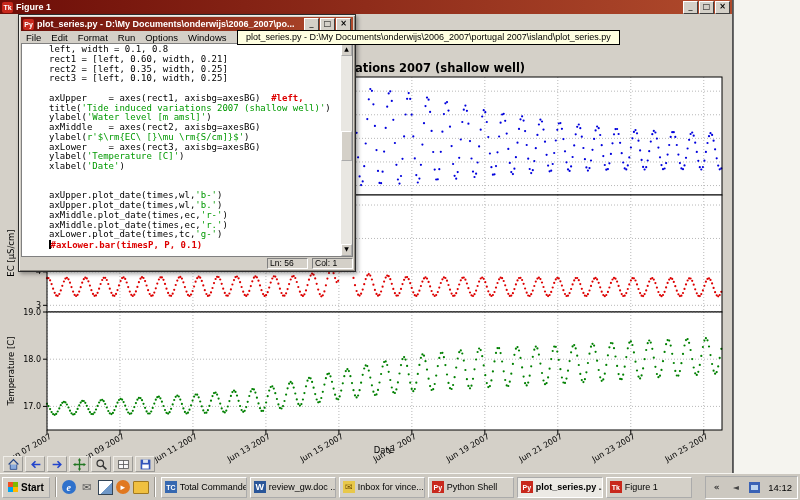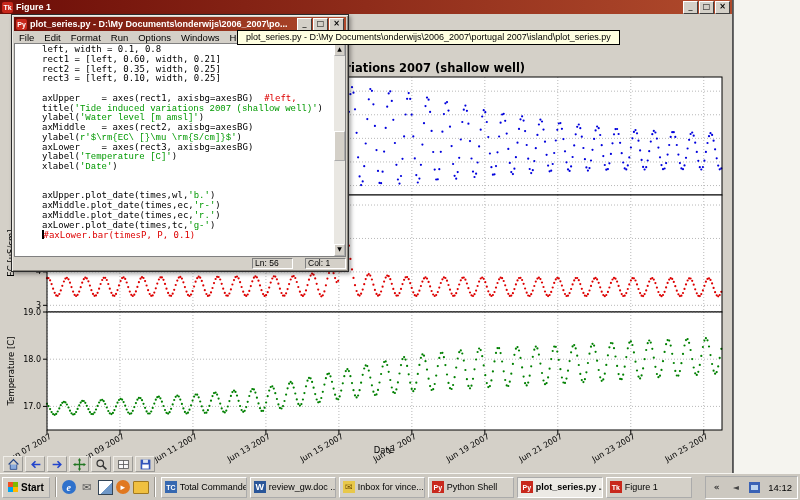--- a/index.html
+++ b/index.html
@@ -29,40 +29,40 @@
   .mplbtn{width:20px;height:16px;background:#d4d0c8;border:1px outset #efede8;display:flex;align-items:center;justify-content:center;padding:0;}
   .mplbtn svg{width:13px;height:13px;overflow:hidden;}
 
   
   .ptitle{font:600 11.5px "DejaVu Sans",sans-serif;fill:#000;}
   .plab{font:8.5px "DejaVu Sans",sans-serif;fill:#000;}
   .tick{font:8px "DejaVu Sans",sans-serif;fill:#000;}
   .grid{stroke:#b8b8b8;stroke-width:1;stroke-dasharray:1,2;}
 
   
-  .edwin{position:absolute;left:11px;top:14px;width:338px;height:258px;background:#d4d0c8;z-index:10;
+  .edwin{position:absolute;left:18px;top:14px;width:338px;height:258px;background:#d4d0c8;z-index:10;
     box-sizing:border-box;border:1px solid #2b2b2b;padding:2px;display:flex;flex-direction:column;
     box-shadow:2px 2px 4px rgba(0,0,0,.35), inset 1px 1px 0 #efede8, inset -1px -1px 0 #8a867e;}
   .menubar{height:12px;display:flex;align-items:center;background:#d4d0c8;font:9.5px "Liberation Sans",sans-serif;color:#000;}
   .mi{padding:4px 5px;}
   .edbody{flex:1;min-height:0;display:flex;}
   .codearea{flex:1;background:#fff;border:1px solid #808080;border-right:none;overflow:hidden;
     font:9px/9.75px "DejaVu Sans Mono",monospace;padding:1px 0 0 3px;color:#000;}
   .cl{height:9.75px;white-space:pre;margin-left:24px;}
   .tok-p{color:#000;}
-  .tok-g{color:#009900;font-family:Liberation Mono, monospace;}
-  .tok-c{color:#dd0000;}
+  .tok-g{color:#009900;}
+  .tok-c{color:#dd0000;font-weight:bold;}
   .cursor{display:inline-block;width:1.5px;height:9px;background:#000;vertical-align:-1px;}
   .scrollbar{width:11px;background:#d4d0c8;display:flex;flex-direction:column;border:1px solid #808080;border-left:none;}
   .sb-btn{height:10px;background:#d4d0c8;border:1px outset #fff;font:6px/8px "DejaVu Sans",sans-serif;text-align:center;}
   .sb-btn.up::after{content:"▲";}
   .sb-btn.down::after{content:"▼";}
   .sb-track{flex:1;background:#e9e7e2;position:relative;}
   .sb-thumb{position:absolute;left:0;top:40%;width:100%;height:30px;background:#d4d0c8;border:1px outset #fff;box-sizing:border-box;}
-  .statusbar{height:11px;display:flex;justify-content:flex-end;gap:12px;padding-top:1px;background:#d4d0c8;}
+  .statusbar{height:11px;display:flex;justify-content:flex-end;gap:4px;padding-top:1px;background:#d4d0c8;}
   .statcell{border:1px solid;border-color:#808080 #fff #fff #808080;font:8.5px/9px "Liberation Sans",sans-serif;padding:0 5px 0 2px;min-width:32px;}
 
   
   .tooltip{position:absolute;left:237px;top:30px;height:13px;z-index:40;background:#ffffe1;border:1px solid #000;
     font:9px/12px "Liberation Sans",sans-serif;padding:0 8px;white-space:nowrap;color:#000;}
 
   
   .taskbar{position:absolute;left:0;top:473px;width:800px;height:27px;background:#ccc8c0;border-top:1px solid #f5f4f0;
     display:flex;align-items:center;padding:0 2px;gap:3px;z-index:50;box-sizing:border-box;}
   .startbtn{display:flex;align-items:center;gap:3px;height:21px;padding:0 5px;background:#d4d0c8;
@@ -1620,20 +1620,21 @@
           <div class="cl"><span class="tok-p">axUpper    = axes(rect1, axisbg=axesBG)  </span><span class="tok-c">#left,</span></div>
           <div class="cl"><span class="tok-p">title(</span><span class="tok-g">'Tide induced variations 2007 (shallow well)'</span><span class="tok-p">)</span></div>
           <div class="cl"><span class="tok-p">ylabel(</span><span class="tok-g">'Water level [m amsl]'</span><span class="tok-p">)</span></div>
           <div class="cl"><span class="tok-p">axMiddle   = axes(rect2, axisbg=axesBG)</span></div>
           <div class="cl"><span class="tok-p">ylabel(</span><span class="tok-g">r'$\rm{EC\ [}\mu \rm{S/cm]}$'</span><span class="tok-p">)</span></div>
           <div class="cl"><span class="tok-p">axLower    = axes(rect3, axisbg=axesBG)</span></div>
           <div class="cl"><span class="tok-p">ylabel(</span><span class="tok-g">'Temperature [C]'</span><span class="tok-p">)</span></div>
           <div class="cl"><span class="tok-p">xlabel(</span><span class="tok-g">'Date'</span><span class="tok-p">)</span></div>
           <div class="cl"></div>
           <div class="cl"></div>
+          <div class="cl"><span class="tok-p">axUpper.plot_date(times,wl,</span><span class="tok-g">'b-'</span><span class="tok-p">)</span></div>
           <div class="cl"><span class="tok-p">axUpper.plot_date(times,wl,</span><span class="tok-g">'b.'</span><span class="tok-p">)</span></div>
           <div class="cl"><span class="tok-p">axMiddle.plot_date(times,ec,</span><span class="tok-g">'r-'</span><span class="tok-p">)</span></div>
           <div class="cl"><span class="tok-p">axMiddle.plot_date(times,ec,</span><span class="tok-g">'r.'</span><span class="tok-p">)</span></div>
           <div class="cl"><span class="tok-p">axLower.plot_date(times,tc,</span><span class="tok-g">'g-'</span><span class="tok-p">)</span></div>
           <div class="cl"><span class="cursor"></span><span class="tok-c">#axLower.bar(timesP, P, 0.1)</span></div>
         </div>
       <div class="scrollbar">
         <div class="sb-btn up"></div>
         <div class="sb-track">
           <div class="sb-thumb"></div>

